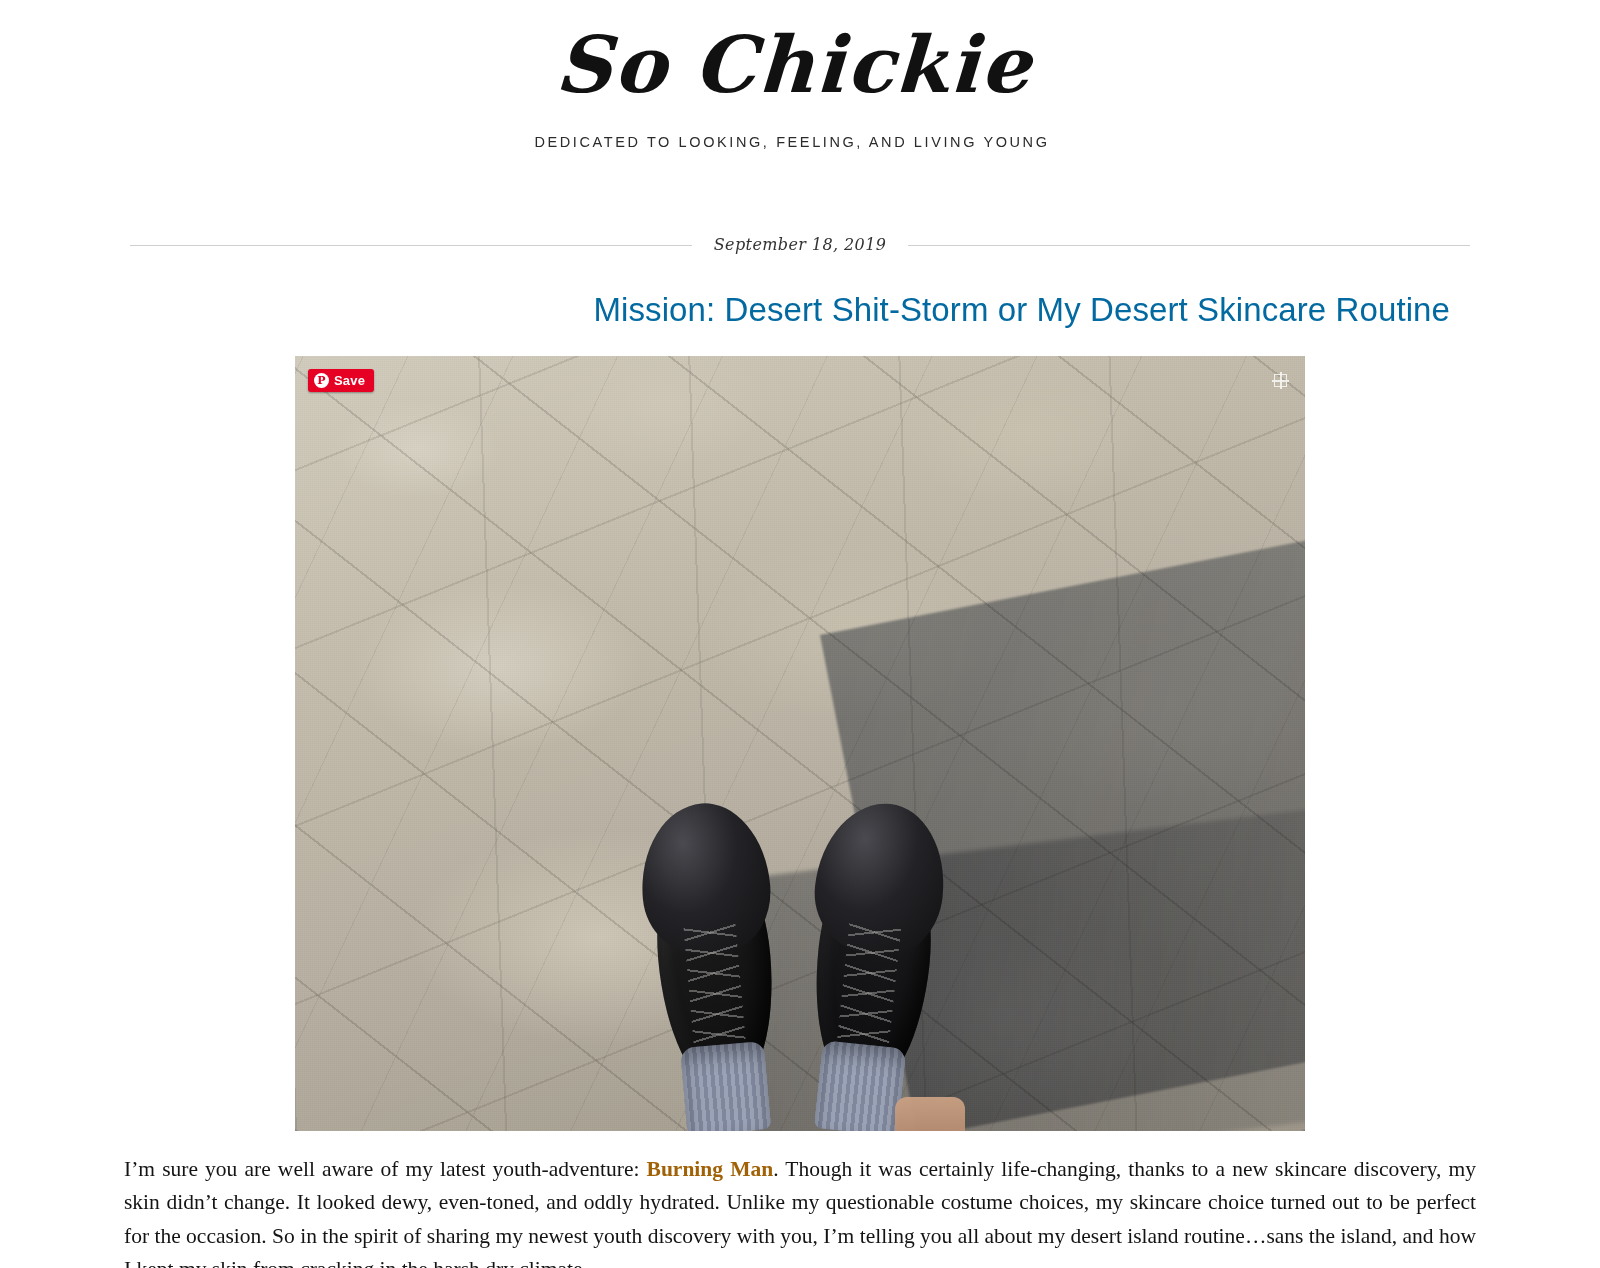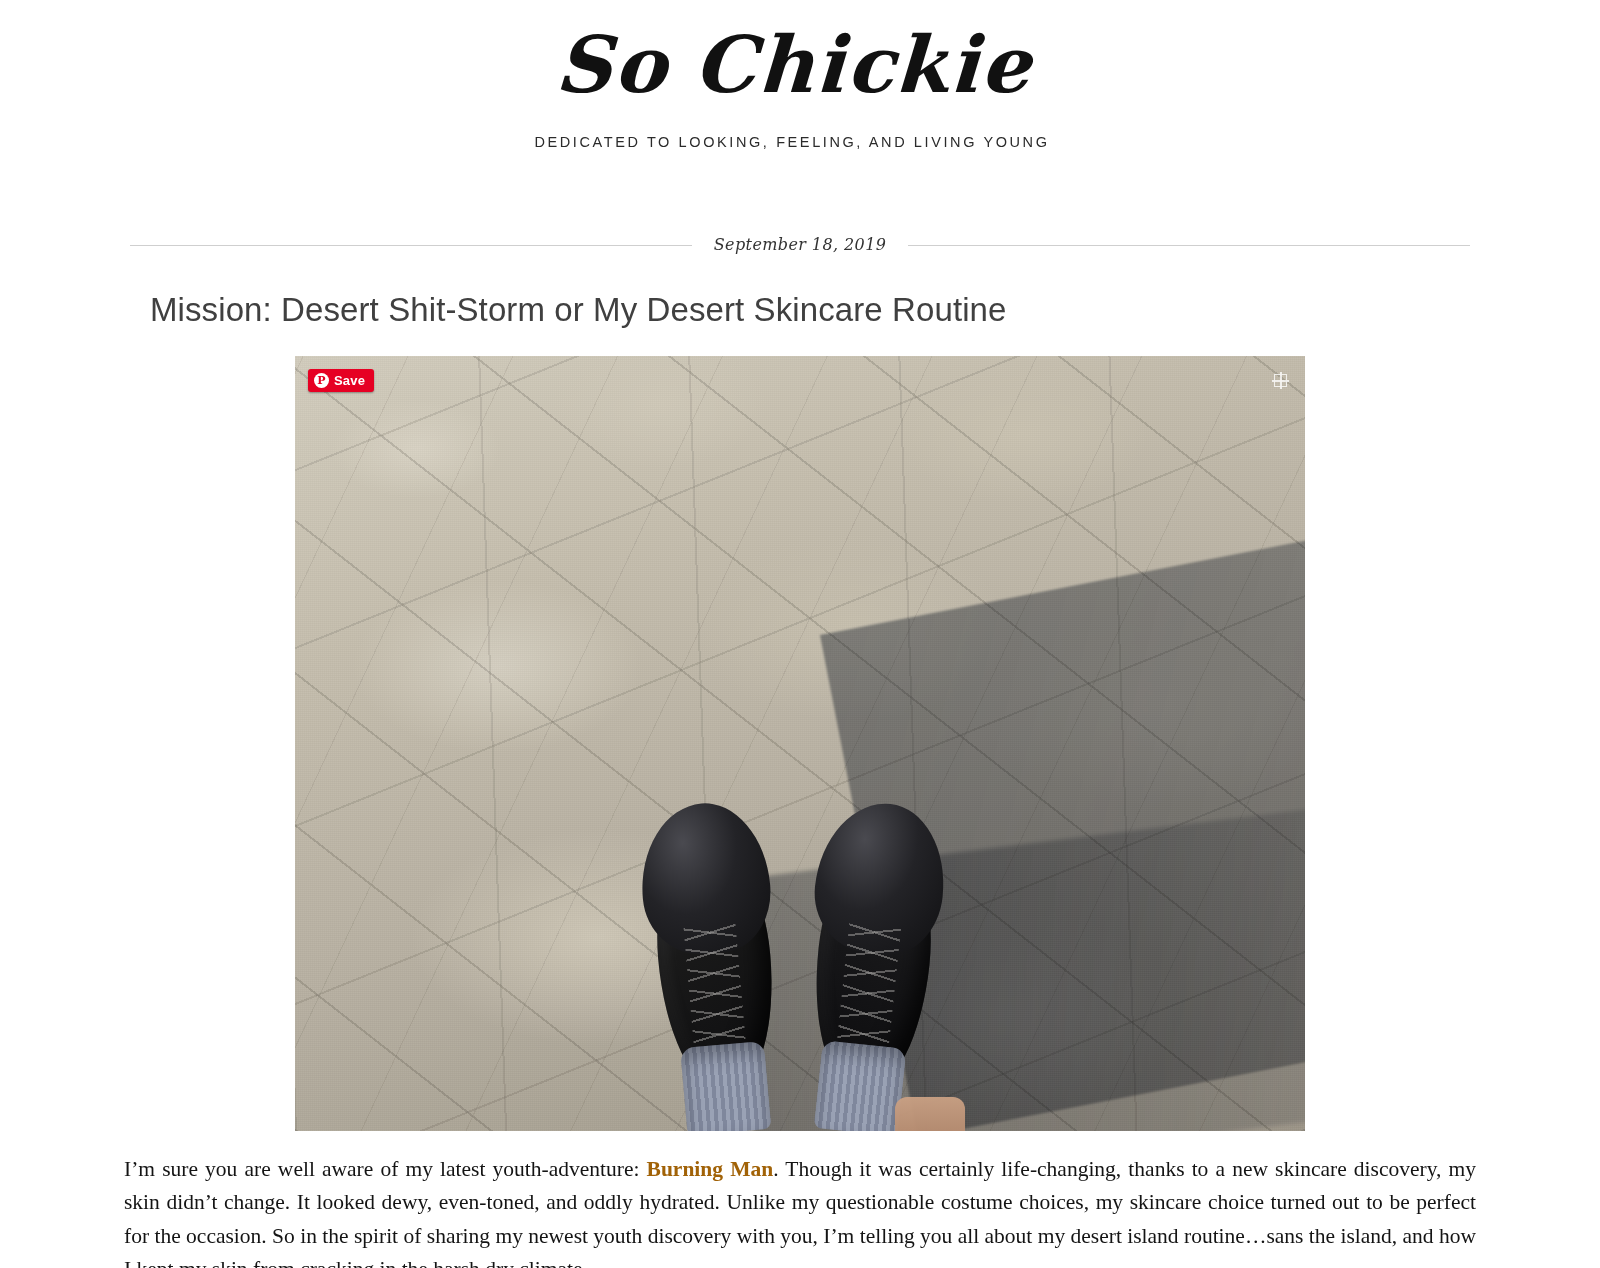--- a/index.html
+++ b/index.html
@@ -69,22 +69,22 @@
     letter-spacing: 0.4px;
     transform: translateY(-1px);
   }
 
   
   .post-title {
     font-family: "Liberation Sans", sans-serif;
     font-weight: 400;
     font-size: 33px;
     line-height: 1.25;
-    color: #404040;
-    text-align: left;
+    color: #0369a1;
+    text-align: right;
     margin: 34px auto 0 auto;
     width: 1300px;
     letter-spacing: 0.1px;
   }
 
   
   .figure-wrap {
     position: relative;
     width: 1010px;
     height: 775px;

